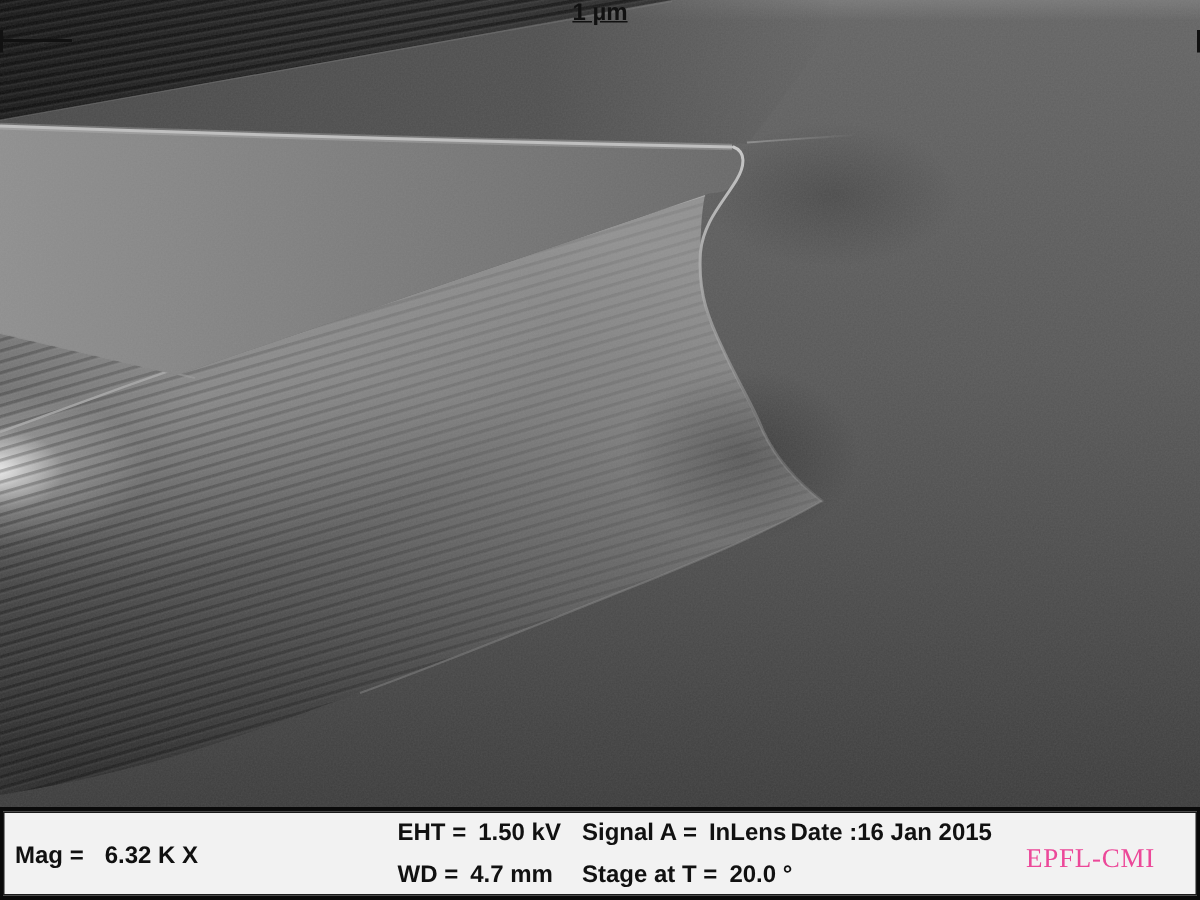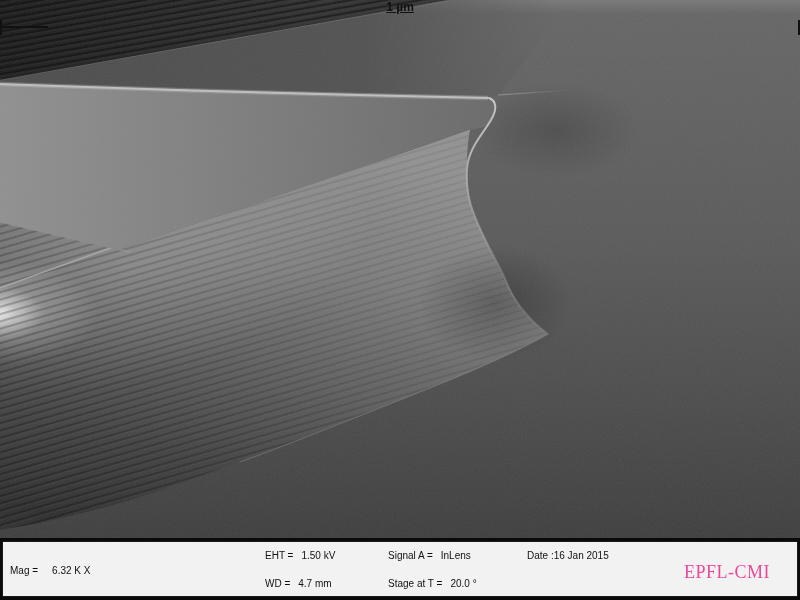--- a/index.html
+++ b/index.html
@@ -16,26 +16,26 @@
     text-shadow:0 0 2px rgba(0,40,0,.7);
     white-space:nowrap;
   }
   
   #infobar{position:absolute;left:0;top:538px;width:800px;height:62px;background:#0a0a0a;}
   #infobar .panel{
     position:absolute;left:2px;right:2px;top:3px;height:54px;
     background:#f2f2f2;border:1px solid #1a1a1a;
   }
   .bar-item{position:absolute;white-space:nowrap;color:#111;}
-  .row-main{font-size:10px;font-weight:400;line-height:14px;text-align:right;}
+  .row-main{font-size:16px;font-weight:700;line-height:14px;text-align:right;}
   .row-file{font-size:11.5px;font-weight:400;line-height:13px;color:#222;}
   .val{margin-left:8px;}
   #mag-group{left:10px;top:564px;}
   #scalebar{left:126px;top:546px;width:48px;height:40px;}
-  #scalebar .sb-label{position:absolute;left:0;top:0;width:100%;text-align:center;font-size:12px;font-weight:700;color:#111;text-decoration:underline;}
+  #scalebar .sb-label{position:absolute;left:0;top:0;width:100%;text-align:center;font-size:16px;font-weight:700;color:#111;text-decoration:underline;}
   #scalebar .sb-line{position:absolute;left:0;top:26px;width:48px;height:2px;background:#111;}
   #scalebar .sb-tick{position:absolute;top:20px;width:2px;height:15px;background:#111;}
   #scalebar .sb-tick.left{left:0;}
   #scalebar .sb-tick.right{right:0;}
   #eht{left:265px;top:549px;}
   #wd{left:265px;top:577px;}
   #signal{left:388px;top:549px;}
   #stage{left:388px;top:577px;}
   #date{left:527px;top:549px;}
   #filename{left:527px;top:578px;}

